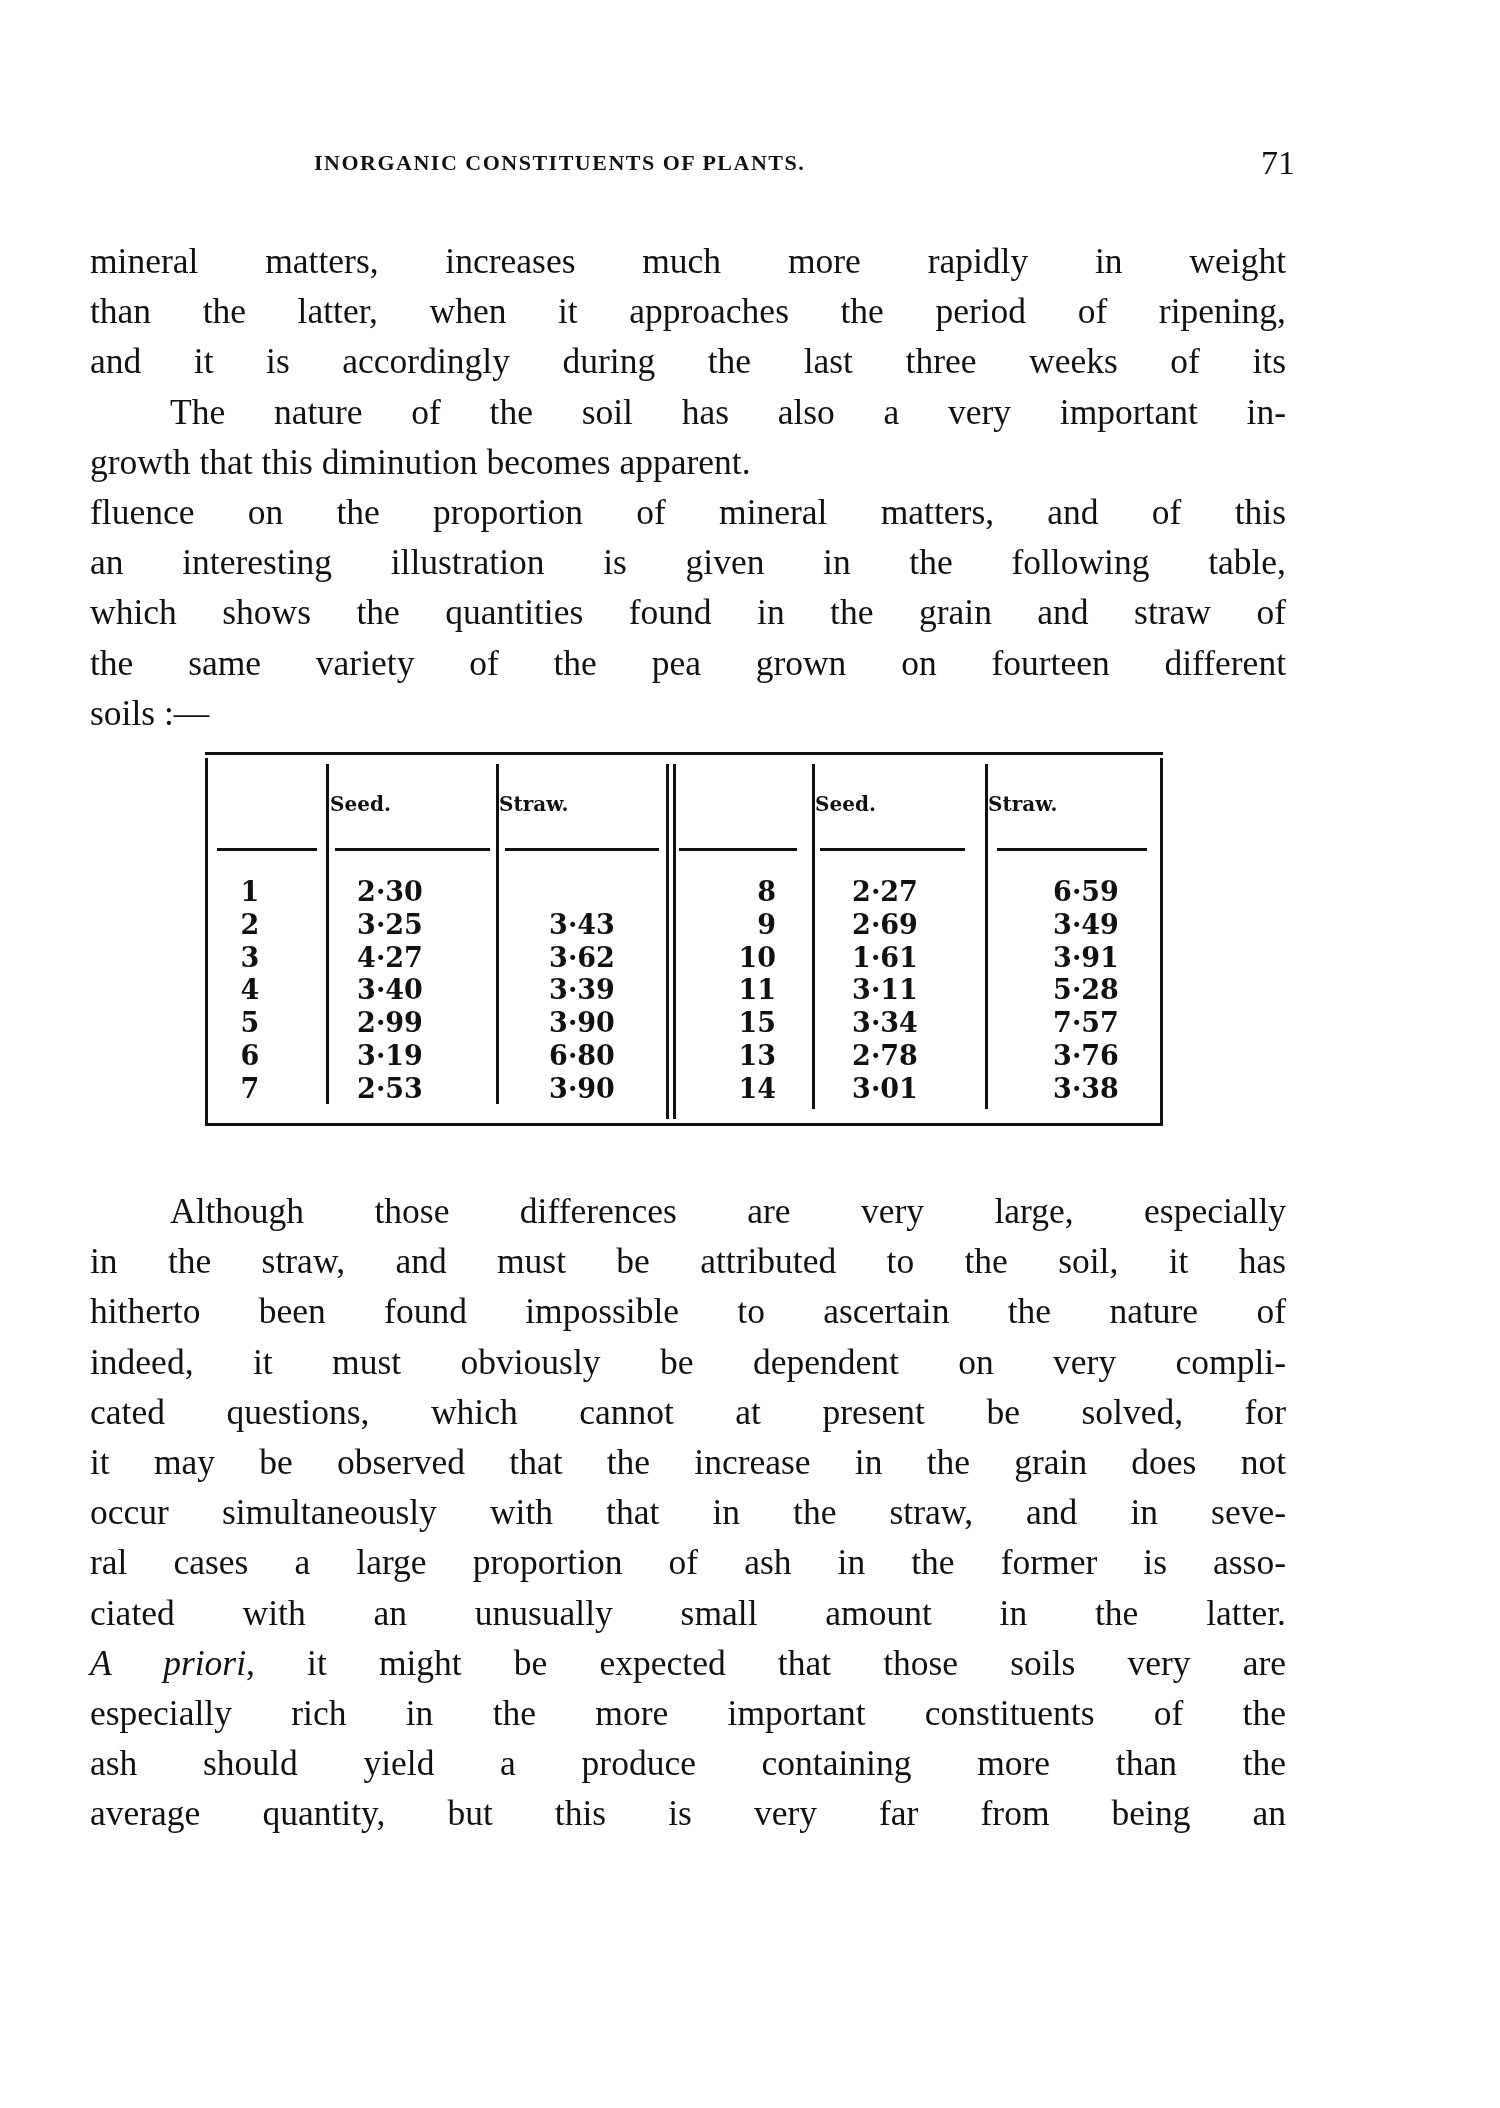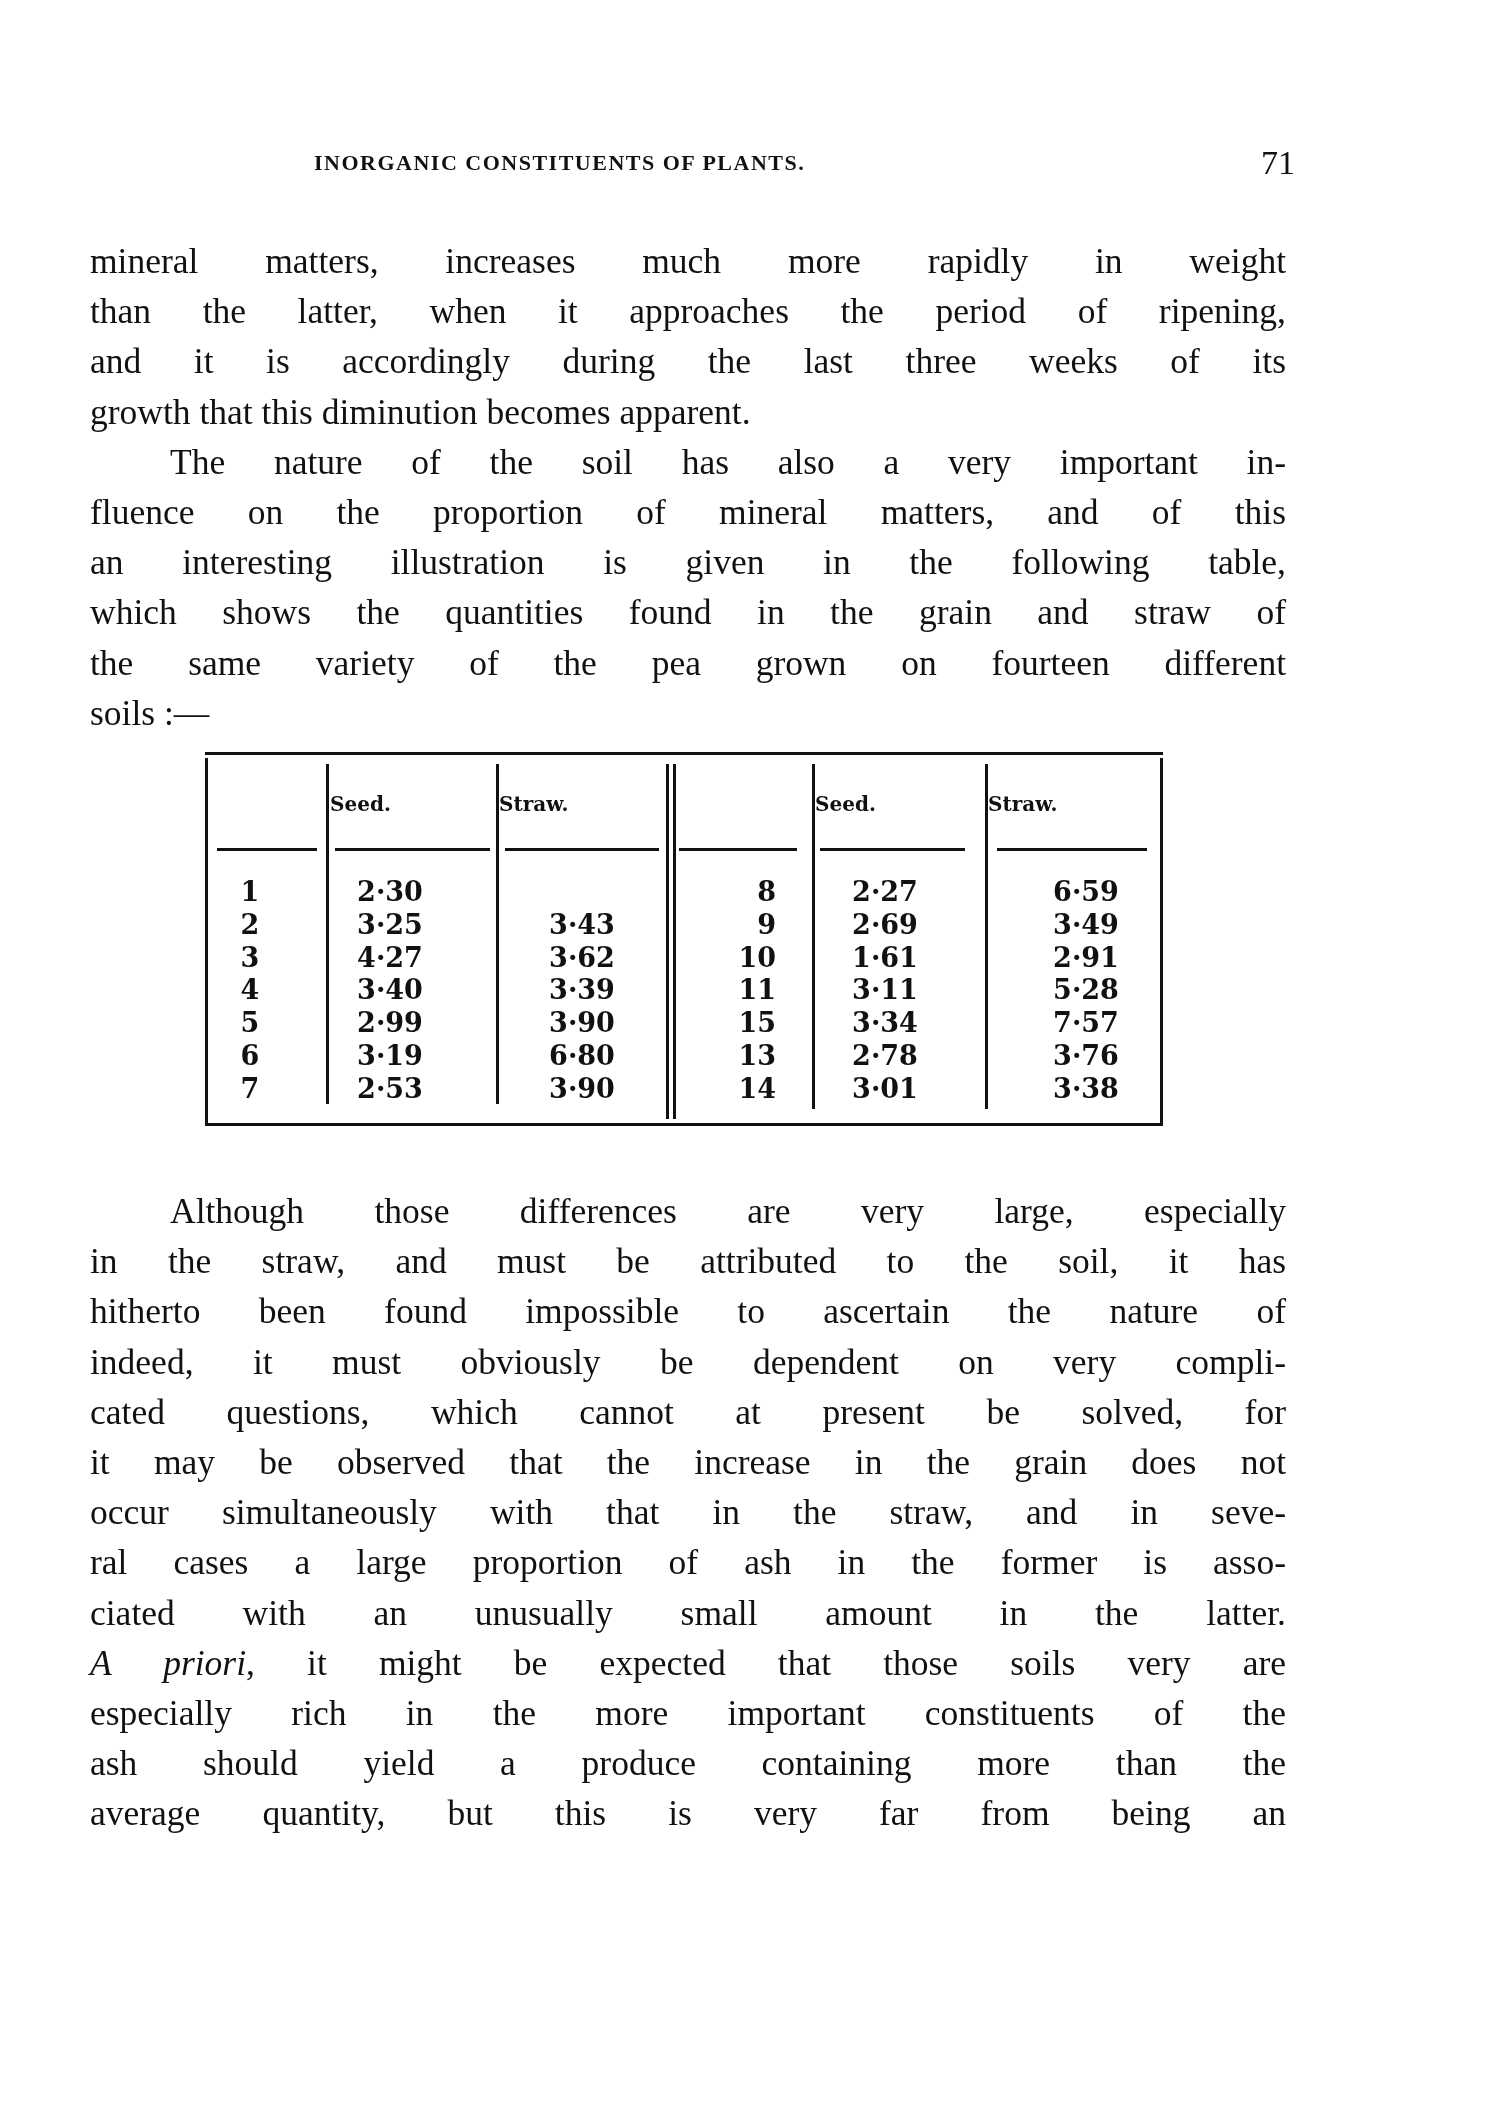--- a/index.html
+++ b/index.html
@@ -31,22 +31,22 @@
 
 <div class="header">
   <span class="running-title">INORGANIC CONSTITUENTS OF PLANTS.</span>
   <span class="page-number">71</span>
 </div>
 
 <div class="body-text para1">
   <span class="line">mineral matters, increases much more rapidly in weight</span>
   <span class="line">than the latter, when it approaches the period of ripening,</span>
   <span class="line">and it is accordingly during the last three weeks of its</span>
+  <span class="line indent">The nature of the soil has also a very important in-</span>
   <span class="line last">growth that this diminution becomes apparent.</span>
-  <span class="line indent">The nature of the soil has also a very important in-</span>
   <span class="line">fluence on the proportion of mineral matters, and of this</span>
   <span class="line">an interesting illustration is given in the following table,</span>
   <span class="line">which shows the quantities found in the grain and straw of</span>
   <span class="line">the same variety of the pea grown on fourteen different</span>
   <span class="line last">soils :—</span>
 </div>
 
 <div class="table">
   <div class="tb-top"></div>
   <div class="tb-bottom"></div>
@@ -112,21 +112,21 @@
     <div>2·69</div>
     <div>1·61</div>
     <div>3·11</div>
     <div>3·34</div>
     <div>2·78</div>
     <div>3·01</div>
   </div>
   <div class="col" style="left:783px;width:172px;padding-left:12px;">
     <div>6·59</div>
     <div>3·49</div>
-    <div>2·91</div>
+    <div>3·91</div>
     <div>5·28</div>
     <div>7·57</div>
     <div>3·76</div>
     <div>3·38</div>
   </div>
 </div>
 
 <div class="body-text para2">
   <span class="line indent">Although those differences are very large, especially</span>
   <span class="line">in the straw, and must be attributed to the soil, it has</span>

